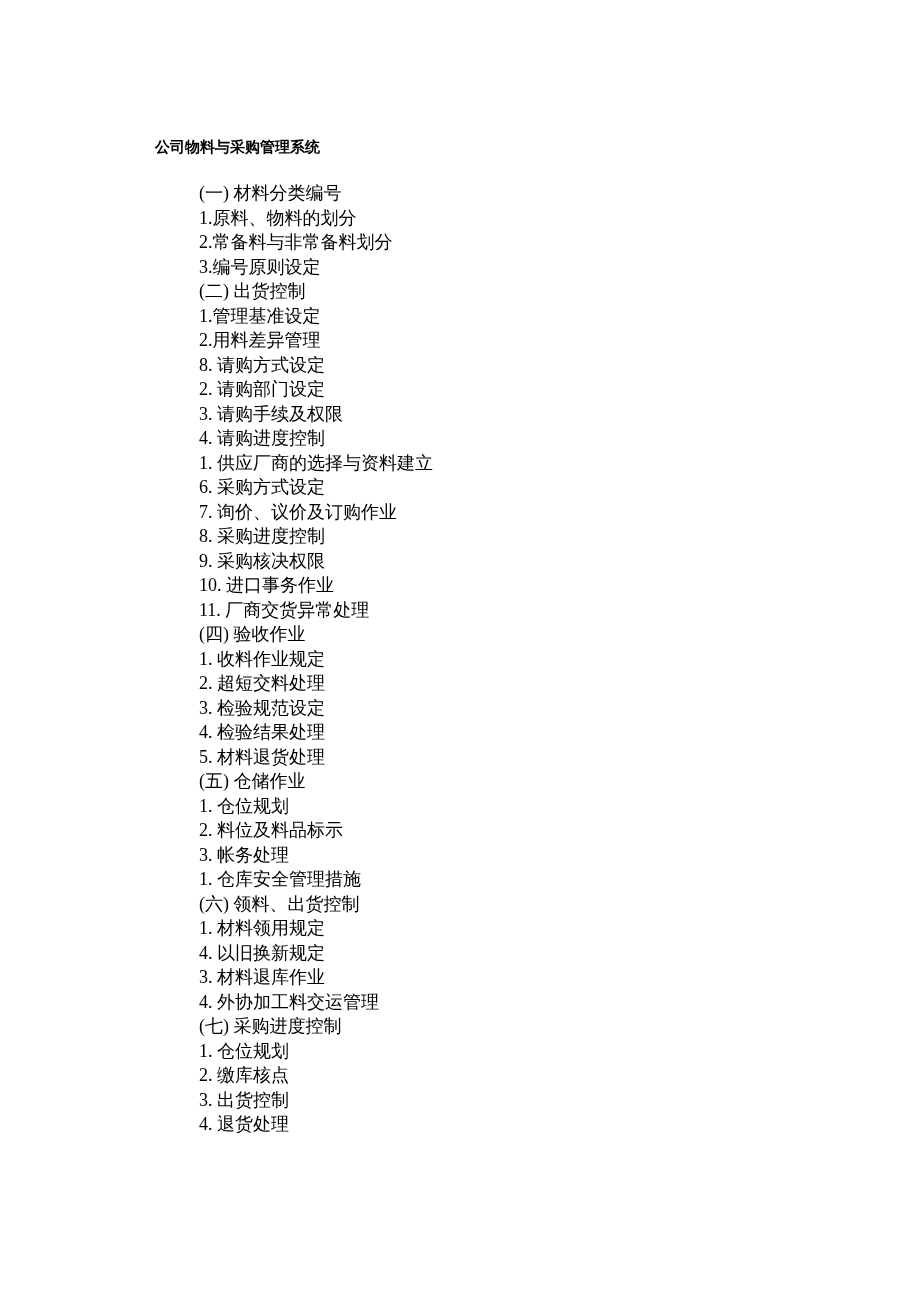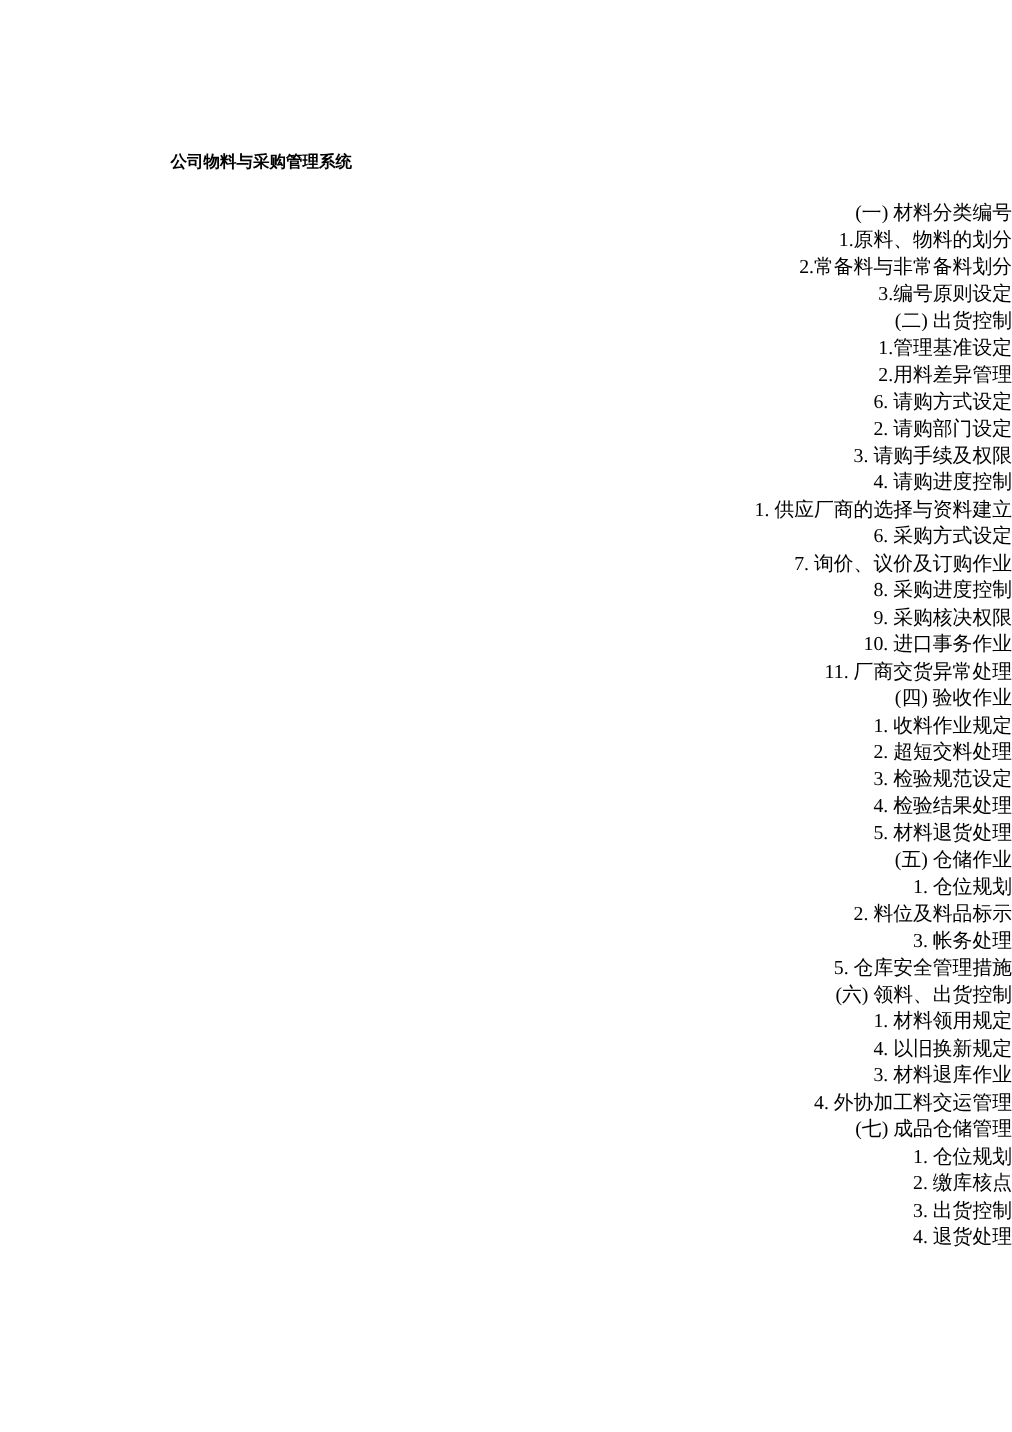--- a/index.html
+++ b/index.html
@@ -17,60 +17,59 @@
       font-size: 15px;
       margin-bottom: 24px;
     }
     .outline {
       padding-left: 44px;
       font-size: 18px;
       line-height: 24.5px;
     }
     .outline p {
       white-space: pre;
-      text-align: right;
     }
   </style>
 </head>
 <body>
 
 <h1 class="title">公司物料与采购管理系统</h1>
 <div class="outline">
   <p>(一) 材料分类编号</p>
   <p>1.原料、物料的划分</p>
   <p>2.常备料与非常备料划分</p>
   <p>3.编号原则设定</p>
   <p>(二) 出货控制</p>
   <p>1.管理基准设定</p>
   <p>2.用料差异管理</p>
-  <p>6. 请购方式设定</p>
+  <p>8. 请购方式设定</p>
   <p>2. 请购部门设定</p>
   <p>3. 请购手续及权限</p>
   <p>4. 请购进度控制</p>
   <p>1. 供应厂商的选择与资料建立</p>
   <p>6. 采购方式设定</p>
   <p>7. 询价、议价及订购作业</p>
   <p>8. 采购进度控制</p>
   <p>9. 采购核决权限</p>
   <p>10. 进口事务作业</p>
   <p>11. 厂商交货异常处理</p>
   <p>(四) 验收作业</p>
   <p>1. 收料作业规定</p>
   <p>2. 超短交料处理</p>
   <p>3. 检验规范设定</p>
   <p>4. 检验结果处理</p>
   <p>5. 材料退货处理</p>
   <p>(五) 仓储作业</p>
   <p>1. 仓位规划</p>
   <p>2. 料位及料品标示</p>
   <p>3. 帐务处理</p>
-  <p>5. 仓库安全管理措施</p>
+  <p>1. 仓库安全管理措施</p>
   <p>(六) 领料、出货控制</p>
   <p>1. 材料领用规定</p>
   <p>4. 以旧换新规定</p>
   <p>3. 材料退库作业</p>
   <p>4. 外协加工料交运管理</p>
-  <p>(七) 成品仓储管理</p>
+  <p>(七) 采购进度控制</p>
   <p>1. 仓位规划</p>
   <p>2. 缴库核点</p>
   <p>3. 出货控制</p>
   <p>4. 退货处理</p>
 </div>
 
 </body></html>

